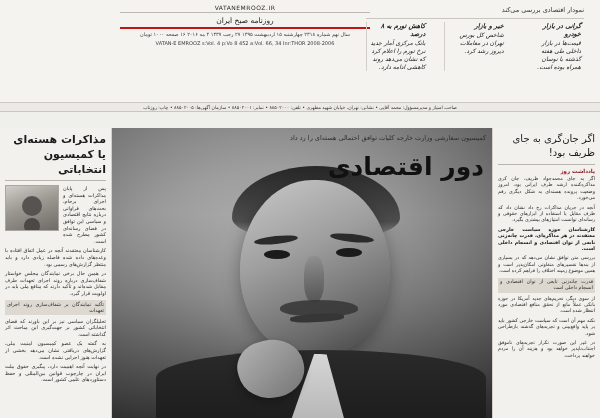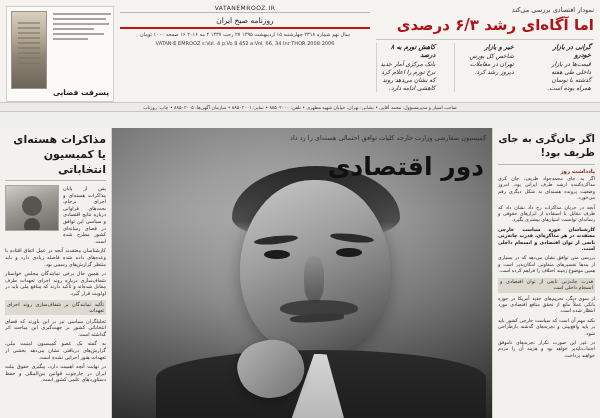--- a/index.html
+++ b/index.html
@@ -113,21 +113,21 @@
   }
   .mast-meta {
     font-size: 5px;
     color: #3a3a3a;
     direction: rtl;
     margin-top: 2px;
     line-height: 7px;
   }
   .mast-right {
     position: absolute;
-    right: 6px; top: 6px;
+    right: 16px; top: 6px;
     width: 218px;
     text-align: right;
     direction: rtl;
   }
   .mast-kicker {
     font-size: 6.5px;
     color: #333;
     margin-bottom: 2px;
   }
   .mast-headline {
@@ -366,21 +366,21 @@
     height: 306px;
     padding: 4px 5px;
     box-sizing: border-box;
     border-left: 1px solid #d3d0ca;
     background: #f2f1ed;
     direction: rtl;
     text-align: right;
   }
   .right-title {
     font-size: 10px;
-    font-weight: bold;
+    font-weight: normal;
     color: #1b1b1b;
     line-height: 14px;
   }
   .right-rule {
     height: 1px;
     background: #b8b5ae;
     margin: 4px 0 3px 0;
   }
   .right-byline {
     font-size: 5.5px;
@@ -402,44 +402,31 @@
   }
   .right-bold { font-weight: bold; color: #111; }
 </style>
 </head>
 <body>
 
 <div class="page">
 
   <div class="masthead">
 
-    <div class="mast-left">
-      <div class="mast-left-img"></div>
-      <div class="mast-left-lines">
-        <div class="ml-line" style="width:100%"></div>
-        <div class="ml-line" style="width:92%"></div>
-        <div class="ml-line" style="width:96%"></div>
-        <div class="ml-line" style="width:70%"></div>
-        <div class="ml-line" style="width:88%"></div>
-        <div class="ml-line" style="width:60%"></div>
-      </div>
-      <div class="mast-left-caption">پسرفت فضایی</div>
-    </div>
 
     <div class="mast-center">
       <div class="mast-url">VATANEMROOZ.IR</div>
       <div class="mast-subtitle">روزنامه صبح ایران</div>
       <div class="mast-rule"></div>
       <div class="mast-meta">سال نهم  شماره ۲۳۱۸  چهارشنبه ۱۵ اردیبهشت ۱۳۹۵  ۲۷ رجب ۱۴۳۷  ۴ مه ۲۰۱۶  ۱۶ صفحه  ۱۰۰۰ تومان</div>
       <div class="mast-meta">VATAN-E EMROOZ  s:Vol. 4  p:Vo  8 452  a:Vol. 66, 34  Inr:THOR 2008-2006</div>
     </div>
 
     <div class="mast-right">
       <div class="mast-kicker">نمودار اقتصادی بررسی می‌کند</div>
-      <div class="mast-headline">اما آگاه‌ای رشد ۶/۳ درصدی</div>
       <div class="mast-right-rule"></div>
       <div class="mast-right-cols">
         <div class="mrc">
           <b>کاهش تورم به ۸ درصد</b>
           <span>بانک مرکزی آمار جدید نرخ تورم را اعلام کرد که نشان می‌دهد روند کاهشی ادامه دارد.</span>
         </div>
         <div class="mrc">
           <b>خبر و بازار</b>
           <span>شاخص کل بورس تهران در معاملات دیروز رشد کرد.</span>
         </div>

